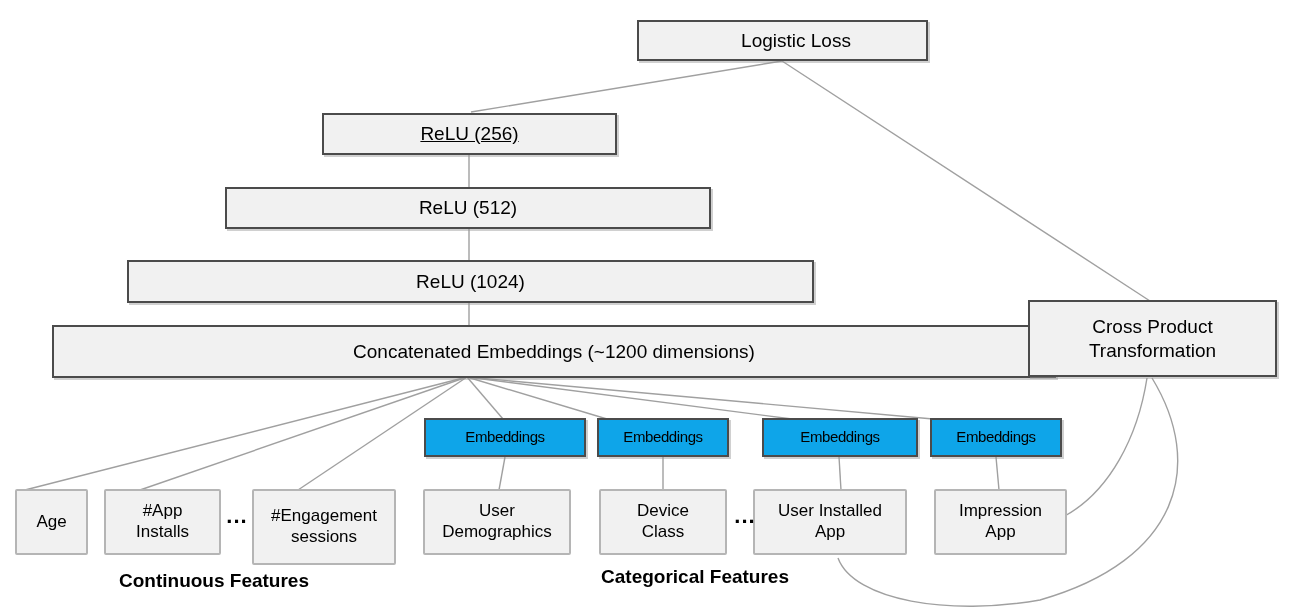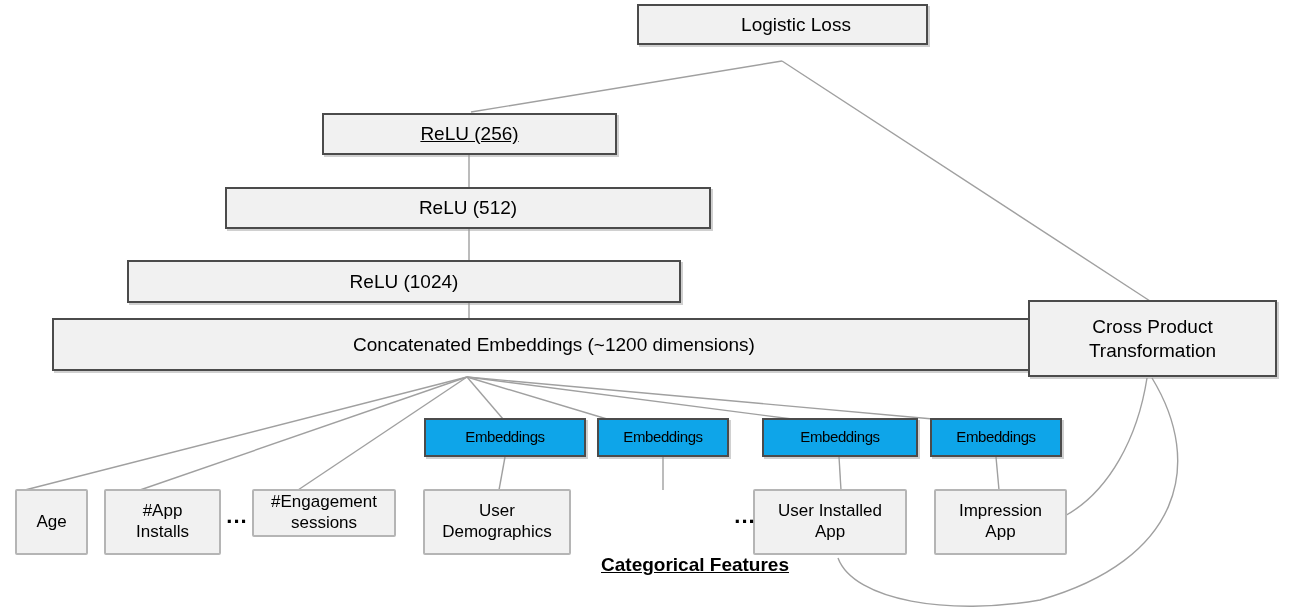--- a/index.html
+++ b/index.html
@@ -77,37 +77,37 @@
     <line x1="467" y1="377" x2="792" y2="419"></line>
     <line x1="467" y1="377" x2="933" y2="419"></line>
     <line x1="505" y1="457" x2="499" y2="490"></line>
     <line x1="663" y1="457" x2="663" y2="490"></line>
     <line x1="839" y1="457" x2="841" y2="490"></line>
     <line x1="996" y1="457" x2="999" y2="490"></line>
     <path d="M 1147 378 C 1138 436, 1110 492, 1063 517"></path>
     <path d="M 1152 378 C 1205 465, 1180 560, 1040 600 C 950 616, 854 601, 838 558"></path>
   </svg>
 
-  <div class="node dark-border big-label" style="left:637px; top:4px; width:291px; height:41px;padding-left:27px;">
+  <div class="node dark-border big-label" style="left:637px; top:20px; width:291px; height:41px;padding-left:27px;">
     <span class="lbl">Logistic Loss</span>
   </div>
 
   <div class="node dark-border big-label" style="left:322px; top:113px; width:295px; height:42px;text-decoration:underline;">
     <span class="lbl">ReLU (256)</span>
   </div>
 
   <div class="node dark-border big-label" style="left:225px; top:187px; width:486px; height:42px;">
     <span class="lbl">ReLU (512)</span>
   </div>
 
-  <div class="node dark-border big-label" style="left:127px; top:260px; width:554px; height:43px;">
+  <div class="node dark-border big-label" style="left:127px; top:260px; width:687px; height:43px;">
     <span class="lbl">ReLU (1024)</span>
   </div>
 
-  <div class="node dark-border big-label" style="left:52px; top:318px; width:1004px; height:53px;">
+  <div class="node dark-border big-label" style="left:52px; top:325px; width:1004px; height:53px;">
     <span class="lbl">Concatenated Embeddings (~1200 dimensions)</span>
   </div>
 
   <div class="node dark-border big-label" style="left:1028px; top:300px; width:249px; height:77px;justify-content:center;">
     <span class="lbl">Cross Product
 Transformation</span>
   </div>
 
   <div class="node dark-border gray-fill" style="left:424px; top:418px; width:162px; height:39px;">
     <span class="lbl">Embeddings</span>
@@ -122,35 +122,40 @@
     <span class="lbl">Embeddings</span>
   </div>
 
   <div class="node light-border feature-label" style="left:15px; top:489px; width:73px; height:66px;">
     <span class="lbl">Age</span>
   </div>
   <div class="node light-border feature-label" style="left:104px; top:489px; width:117px; height:66px;">
     <span class="lbl">#App
 Installs</span>
   </div>
-  <div class="node light-border feature-label" style="left:252px; top:489px; width:144px; height:48px;">
+  <div class="node light-border feature-label" style="left:252px; top:489px; width:144px; height:76px;">
     <span class="lbl">#Engagement
 sessions</span>
   </div>
   <div class="node light-border feature-label" style="left:423px; top:489px; width:148px; height:66px;justify-content:center;">
     <span class="lbl">User
 Demographics</span>
+  </div>
+  <div class="node light-border feature-label" style="left:599px; top:489px; width:128px; height:66px;">
+    <span class="lbl">Device
+Class</span>
   </div>
   <div class="node light-border feature-label" style="left:753px; top:489px; width:154px; height:66px;">
     <span class="lbl">User Installed
 App</span>
   </div>
   <div class="node light-border feature-label" style="left:934px; top:489px; width:133px; height:66px;">
     <span class="lbl">Impression
 App</span>
   </div>
 
   <div class="dots" style="left:221px; top:500px; width:32px; height:32px;">...</div>
   <div class="dots" style="left:727px; top:500px; width:36px; height:32px;">...</div>
 
-  <div class="group-label" style="left:573px; top:552px; width:244px; height:26px;text-decoration:underline;">Categorical Features</div>
+  <div class="group-label" style="left:94px; top:568px; width:240px; height:26px;">Continuous Features</div>
+  <div class="group-label" style="left:573px; top:564px; width:244px; height:26px;">Categorical Features</div>
 
 </div>
 
 </body></html>

